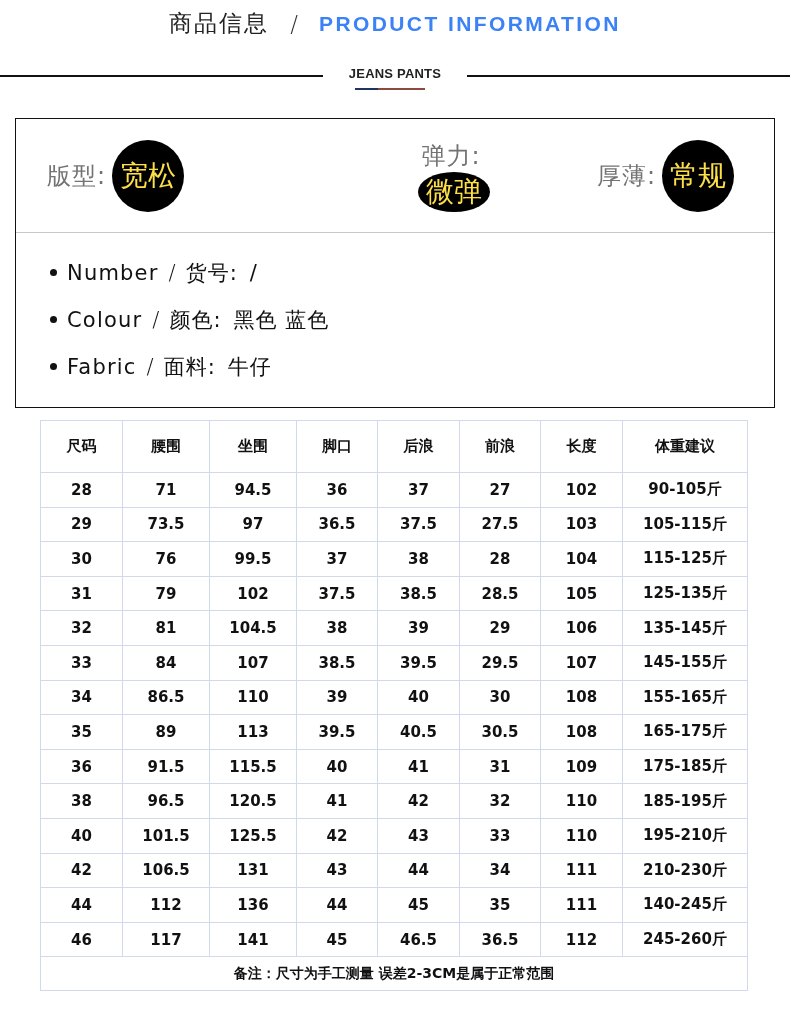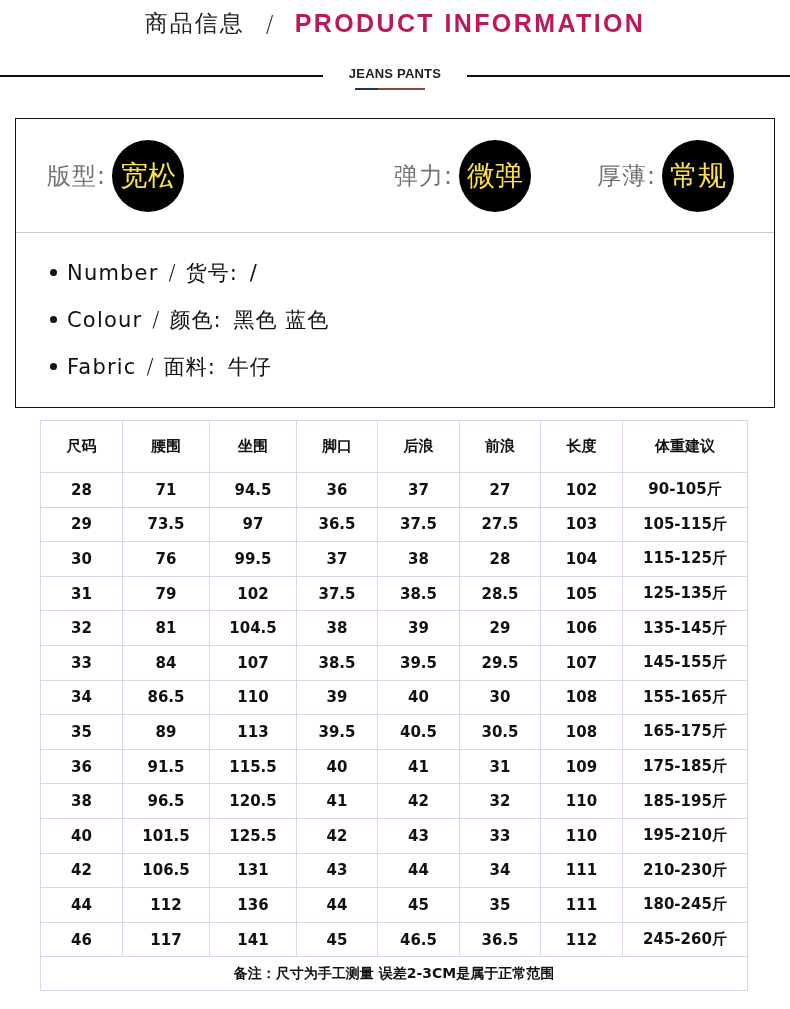--- a/index.html
+++ b/index.html
@@ -3,21 +3,21 @@
 <meta charset="utf-8">
 <style>
   * { box-sizing: border-box; margin: 0; padding: 0; }
   html, body { width: 790px; height: 1009px; background: #ffffff; overflow: hidden; }
   body { position: relative; font-family: "DejaVu Sans", "Liberation Sans", sans-serif; color: #111; }
 
   
   .title-row { position: absolute; top: 8px; left: 0; width: 790px; height: 44px; text-align: center; white-space: nowrap; }
   .title-cn { display: inline-block; font-size: 23px; font-weight: 400; color: #222; letter-spacing: 2px; vertical-align: middle; }
   .title-sep { display: inline-block; font-size: 23px; font-weight: 300; color: #333; margin: 0 16px; vertical-align: middle; }
-  .title-en { display: inline-block; font-family: "Liberation Sans", sans-serif; font-size: 25px; font-weight: 700; color: #be185d; letter-spacing: 2.4px; vertical-align: middle; }
+  .title-en { display: inline-block; font-family: "Liberation Sans", sans-serif; font-size: 21px; font-weight: 700; color: #3b82f6; letter-spacing: 2.4px; vertical-align: middle; }
 
   .sub-row { position: absolute; top: 64px; left: 0; width: 790px; height: 30px; }
   .sub-line-left { position: absolute; left: 0; top: 11px; width: 323px; height: 2px; background: #111; }
   .sub-line-right { position: absolute; left: 467px; top: 11px; width: 323px; height: 2px; background: #111; }
   .sub-text { position: absolute; left: 323px; width: 144px; top: 2px; text-align: center; font-family: "Liberation Sans", sans-serif; font-weight: 700; font-size: 13px; color: #222; letter-spacing: 0.2px; }
   .accent-bar { position: absolute; top: 24px; left: 355px; width: 70px; height: 2px; display: flex; }
   .accent-blue { width: 23px; height: 2px; }
   .accent-red { width: 47px; height: 2px; }
 
   
@@ -60,21 +60,21 @@
     <div class="accent-red" id="accent-red" style="background: rgb(139, 74, 61);"></div>
   </div>
 </div>
 
 <div class="info-box">
   <div class="attr-row">
     <div class="attr" style="left:31px;">
       <span class="attr-label">版型:</span>
       <span class="attr-circle">宽松</span>
     </div>
-    <div class="attr" style="left:378px;">
+    <div class="attr" style="left:402px;flex-direction:column;">
       <span class="attr-label">弹力:</span>
       <span class="attr-circle">微弹</span>
     </div>
     <div class="attr" style="left:581px;">
       <span class="attr-label">厚薄:</span>
       <span class="attr-circle">常规</span>
     </div>
   </div>
   <div class="divider"></div>
   <ul class="spec-list">
@@ -247,21 +247,21 @@
         <td>210-230斤</td>
       </tr>
       <tr>
         <td>44</td>
         <td>112</td>
         <td>136</td>
         <td>44</td>
         <td>45</td>
         <td>35</td>
         <td>111</td>
-        <td>180-245斤</td>
+        <td>140-245斤</td>
       </tr>
       <tr>
         <td>46</td>
         <td>117</td>
         <td>141</td>
         <td>45</td>
         <td>46.5</td>
         <td>36.5</td>
         <td>112</td>
         <td>245-260斤</td>

